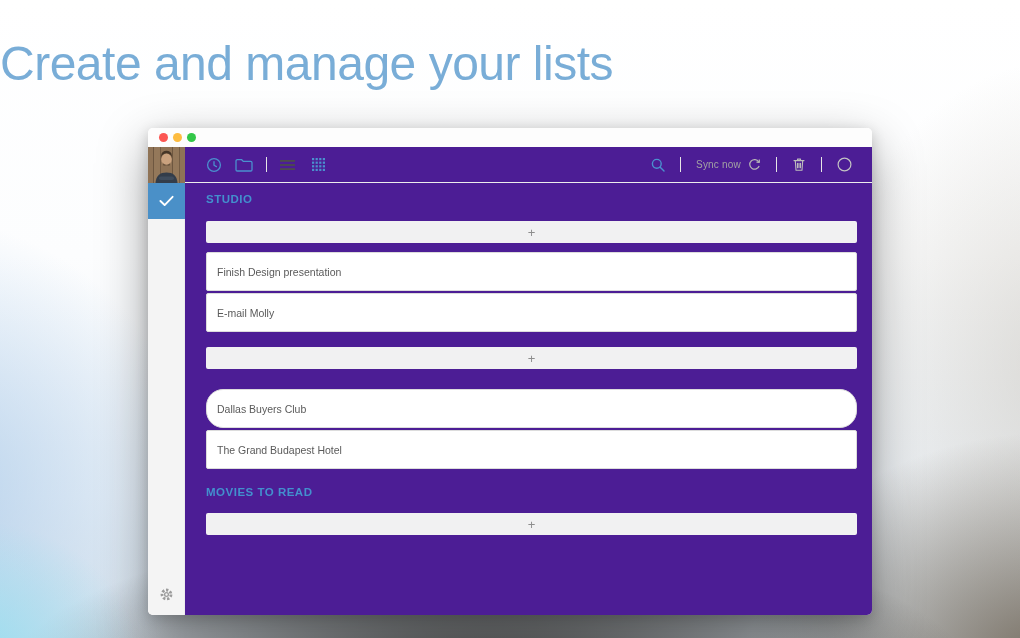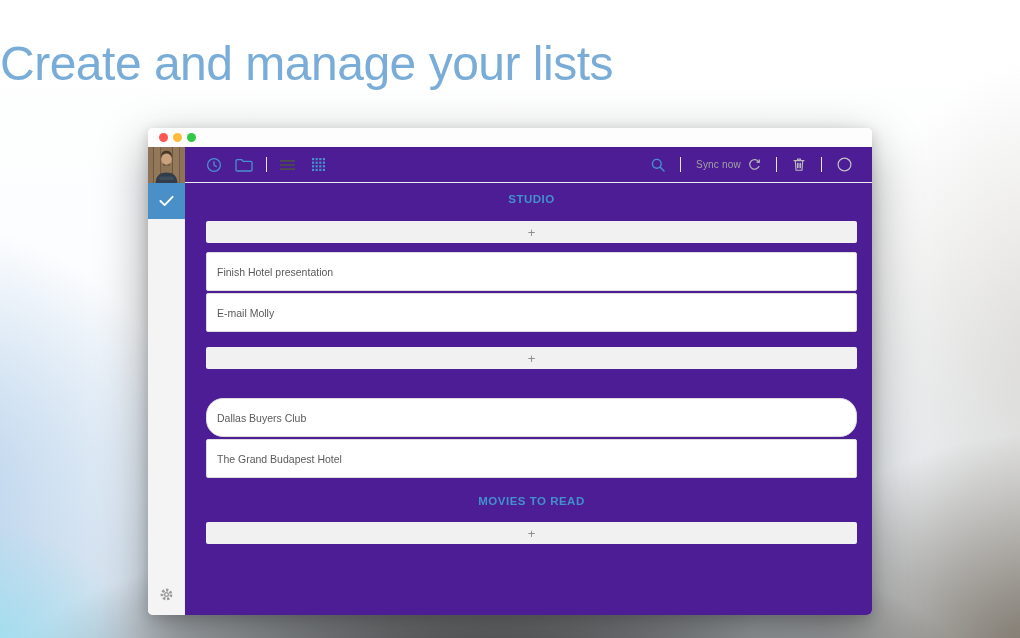--- a/index.html
+++ b/index.html
@@ -56,37 +56,37 @@
   .tb-btn{ display:flex; align-items:center; justify-content:center; background:none; border:none; padding:0; cursor:pointer; }
   .tb-sep{ width:1px; height:15px; background:#e6e6e6; }
   .left .tb-btn{ margin-right:13px; }
   .left .tb-sep{ margin:0 9px 0 0; }
   .left .tb-btn:nth-child(4), .left .tb-btn:nth-child(5){ margin-left:4px; }
   .right .tb-btn, .right .tb-sep{ margin-left:15px; }
   .sync-btn{ display:flex; align-items:center; gap:7px; }
   .sync-label{ font-size:10px; color:#a3a3a3; letter-spacing:0.2px; }
 
   
-  .content{ flex:1; overflow:hidden; padding:0 15px 12px 21px;text-align:center; }
+  .content{ flex:1; overflow:hidden; padding:0 15px 12px 21px; }
   .section-heading{
     font-size:11.5px; font-weight:bold; color:#4390ce; letter-spacing:0.5px;
     margin-top:10px;
   }
   .section-heading.later{ margin-top:17px; }
   .add-bar{
     margin-top:16px; height:22px; background:#f1f1f2; border-radius:2px;
     display:flex; align-items:center; justify-content:center; cursor:pointer;
   }
   .add-bar span{ font-size:13px; color:#8d8d8d; line-height:1; }
   .task-card{
     margin-top:2px; height:39px; background:#fff; border:1px solid #dcdcdc; border-radius:2px;
     display:flex; align-items:center; padding-left:10px; cursor:pointer;
   }
   .task-card.first{ margin-top:9px; }
-  .task-card.first-after-heading{ margin-top:29px;border-radius:17px; }
+  .task-card.first-after-heading{ margin-top:20px;border-radius:17px; }
   .task-card span{ font-size:10.5px; color:#5a5a5a; }
   .sec2 .add-bar{ margin-top:15px; }
 </style>
 </head>
 <body>
 
 <h1 class="hero-title">Create and manage your lists</h1>
 
 <div class="window">
 
@@ -206,21 +206,21 @@
       </div>
 
       <div class="content">
 
         <div class="section sec1">
           <div class="section-heading">STUDIO</div>
           <div class="add-bar">
             <span>+</span>
           </div>
           <div class="task-card first">
-            <span>Finish Hotel presentation</span>
+            <span>Finish Design presentation</span>
           </div>
           <div class="task-card">
             <span>E-mail Molly</span>
           </div>
         </div>
 
         <div class="section sec2">
           <div class="add-bar">
             <span>+</span>
           </div>

